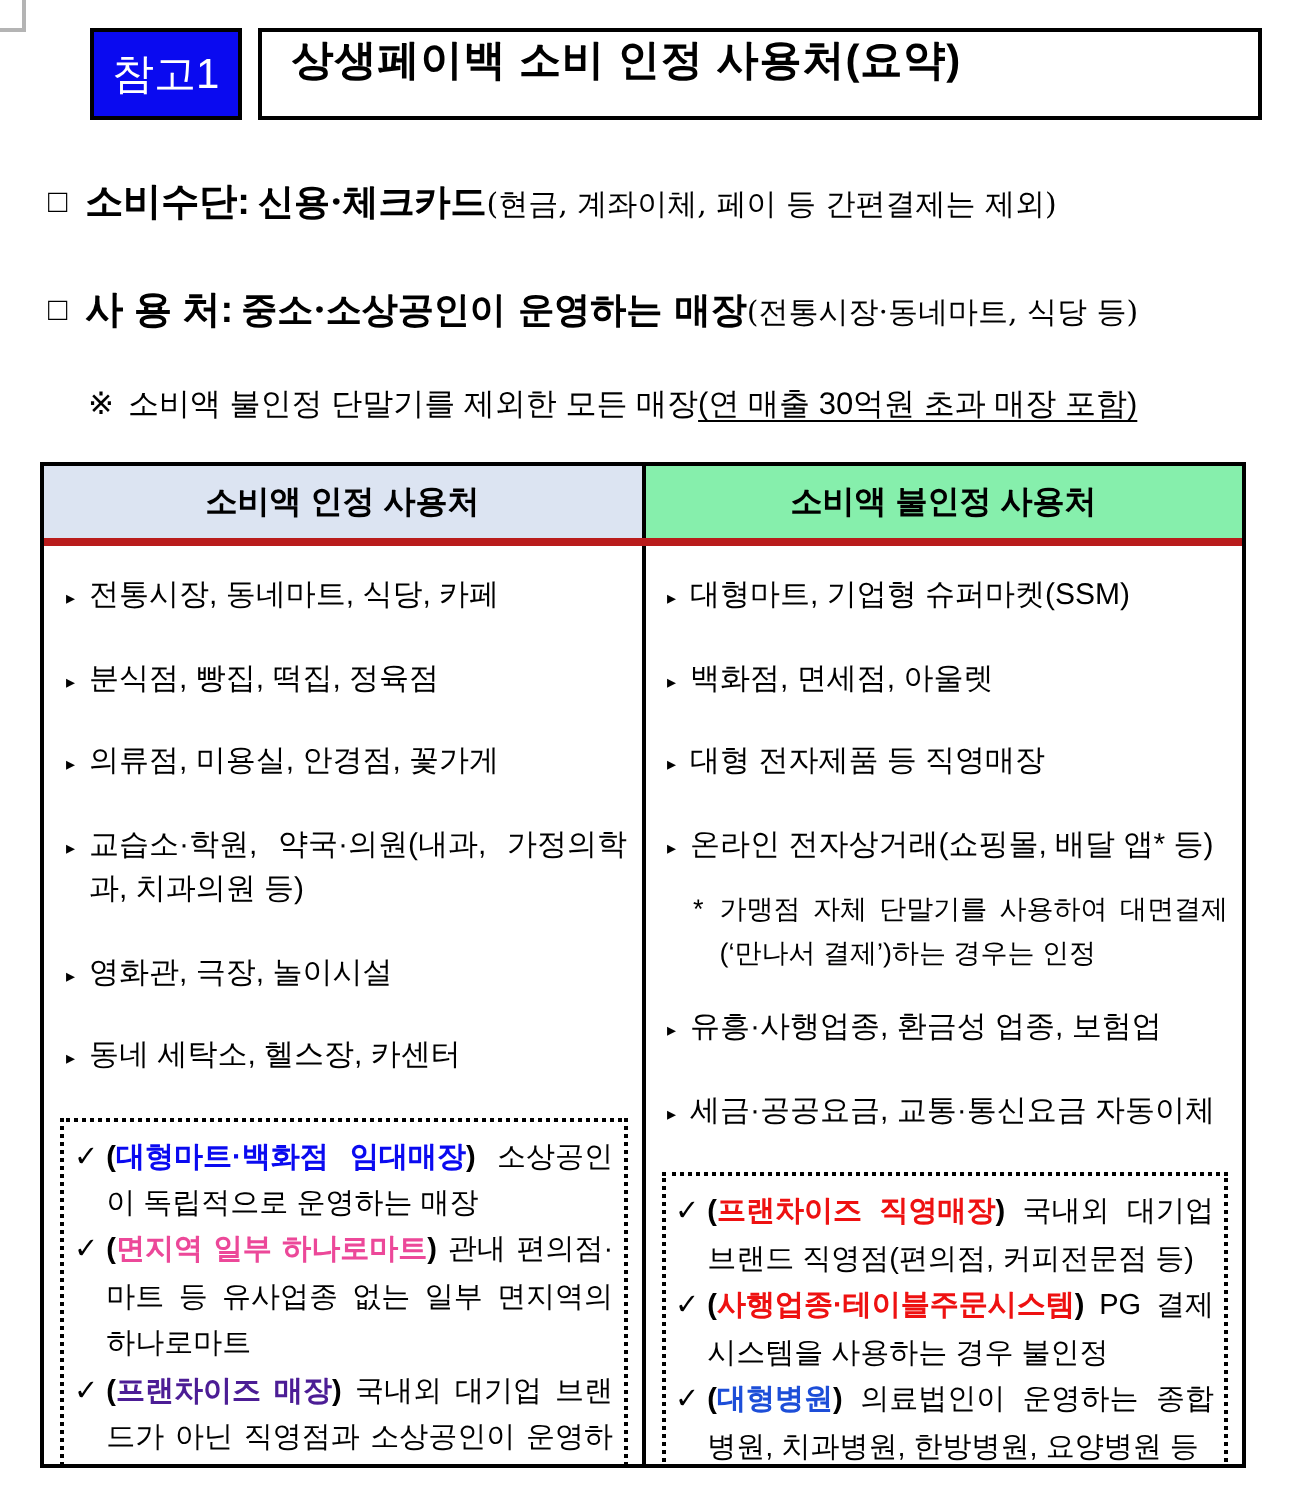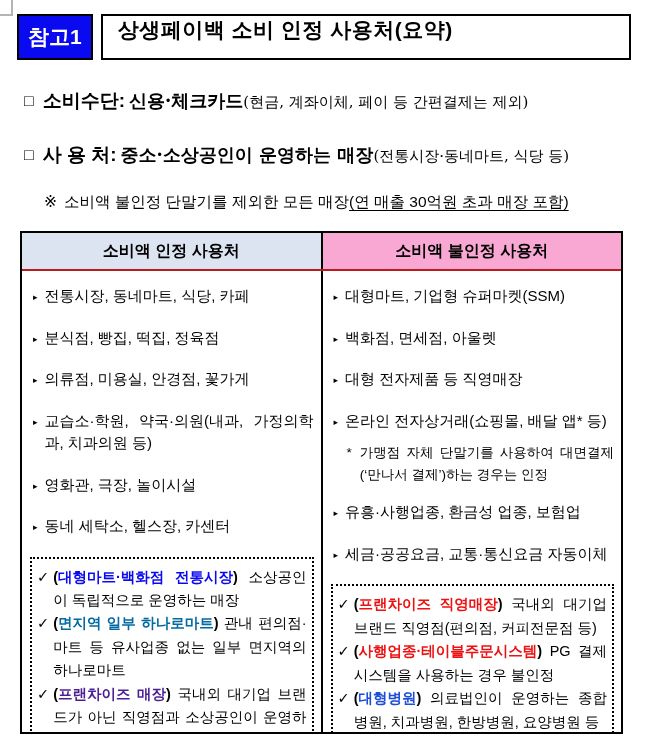--- a/index.html
+++ b/index.html
@@ -20,23 +20,23 @@
     border-bottom:2px solid #b4b4b4;
   }
 
   
   .header-row {
     display:flex; align-items:stretch;
     margin:14px 14px 0 17px; gap:8px; height:46px;
   }
   .badge {
     border:2px solid #000;
-    color:#fff; font-weight:bold; font-size:21px;
+    color:#fff; font-weight:normal; font-size:21px;
     display:flex; align-items:center; justify-content:center;
-    padding:0 9px; flex:0 0 auto;
+    padding:0 9px; flex:0 0 auto;margin-left:28px;
   }
   .title-box {
     border:2px solid #000; flex:1;
     display:flex; align-items:flex-start;
     padding-left:15px;
     font-weight:bold; font-size:21px; letter-spacing:0.5px;
   }
 
   
   .section { margin:28px 18px 0 24px; white-space:nowrap; }
@@ -55,21 +55,21 @@
   .u { text-decoration:underline; text-underline-offset:3px; }
 
   
   .t-wrap {
     margin:18px 22px 0 20px;
     border:2px solid #000;
     height:503px;
     display:flex; flex-direction:column;
     box-sizing:border-box;
   }
-  .thead { display:flex; flex:0 0 auto; border-bottom:2px solid #b91c1c; }
+  .thead { display:flex; flex:0 0 auto; border-bottom:4px solid #b91c1c; }
   .th {
     flex:1; text-align:center; font-weight:bold; font-size:16px;
     padding:8px 0 7px 0;
   }
   .th-left  { border-right:2px solid #000; }
   .tbody { display:flex; flex:1; min-height:0; }
   .td {
     flex:1; padding:14px 7px 8px 8px;
     box-sizing:border-box; overflow:hidden;
   }
@@ -118,21 +118,21 @@
   <span class="marker">□</span><span class="sec-label">사 용 처:</span><span class="serif-main">중소·소상공인이 운영하는 매장</span><span class="serif-paren">(전통시장·동네마트, 식당 등)</span>
 </div>
 
 <div class="note">
   <span class="ref-mark">※</span><span>소비액 불인정 단말기를 제외한 모든 매장</span><span class="u">(연 매출 30억원 초과 매장 포함)</span>
 </div>
 
 <div class="t-wrap">
   <div class="thead">
     <div class="th th-left" style="background-color: rgb(220, 228, 242);">소비액 인정 사용처</div>
-    <div class="th" style="background-color: #f9a8d4;">소비액 불인정 사용처</div>
+    <div class="th" style="background-color: #86efac;">소비액 불인정 사용처</div>
   </div>
 
   <div class="tbody">
 
     <div class="td td-left">
       <div class="item">
         <span class="bullet">▸</span>
         <span class="item-text">전통시장, 동네마트, 식당, 카페</span>
       </div>
       <div class="item">
@@ -152,25 +152,25 @@
         <span class="item-text">영화관, 극장, 놀이시설</span>
       </div>
       <div class="item">
         <span class="bullet">▸</span>
         <span class="item-text">동네 세탁소, 헬스장, 카센터</span>
       </div>
 
       <div class="dotted-box">
         <div class="check-entry">
           <span class="check">✓</span>
-          <span class="entry-text"><span class="kw-paren">(</span><span class="kw" style="color: rgb(10, 10, 240);">대형마트·백화점 전통시장</span><span class="kw-paren">)</span> <span>소상공인이 독립적으로 운영하는 매장</span></span>
-        </div>
-        <div class="check-entry">
-          <span class="check">✓</span>
-          <span class="entry-text"><span class="kw-paren">(</span><span class="kw" style="color: #0369a1;">면지역 일부 하나로마트</span><span class="kw-paren">)</span> <span>관내 편의점·마트 등 유사업종 없는 일부 면지역의 하나로마트</span></span>
+          <span class="entry-text"><span class="kw-paren">(</span><span class="kw" style="color: rgb(10, 10, 240);">대형마트·백화점 임대매장</span><span class="kw-paren">)</span> <span>소상공인이 독립적으로 운영하는 매장</span></span>
+        </div>
+        <div class="check-entry">
+          <span class="check">✓</span>
+          <span class="entry-text"><span class="kw-paren">(</span><span class="kw" style="color: #ec4899;">면지역 일부 하나로마트</span><span class="kw-paren">)</span> <span>관내 편의점·마트 등 유사업종 없는 일부 면지역의 하나로마트</span></span>
         </div>
         <div class="check-entry">
           <span class="check">✓</span>
           <span class="entry-text"><span class="kw-paren">(</span><span class="kw" style="color: #4c1d95;">프랜차이즈 매장</span><span class="kw-paren">)</span> <span>국내외 대기업 브랜드가 아닌 직영점과 소상공인이 운영하는 모든 브랜드 가맹점(편의점, 커피전문점 등)</span></span>
         </div>
       </div>
     </div>
 
     <div class="td">
       <div class="item">

